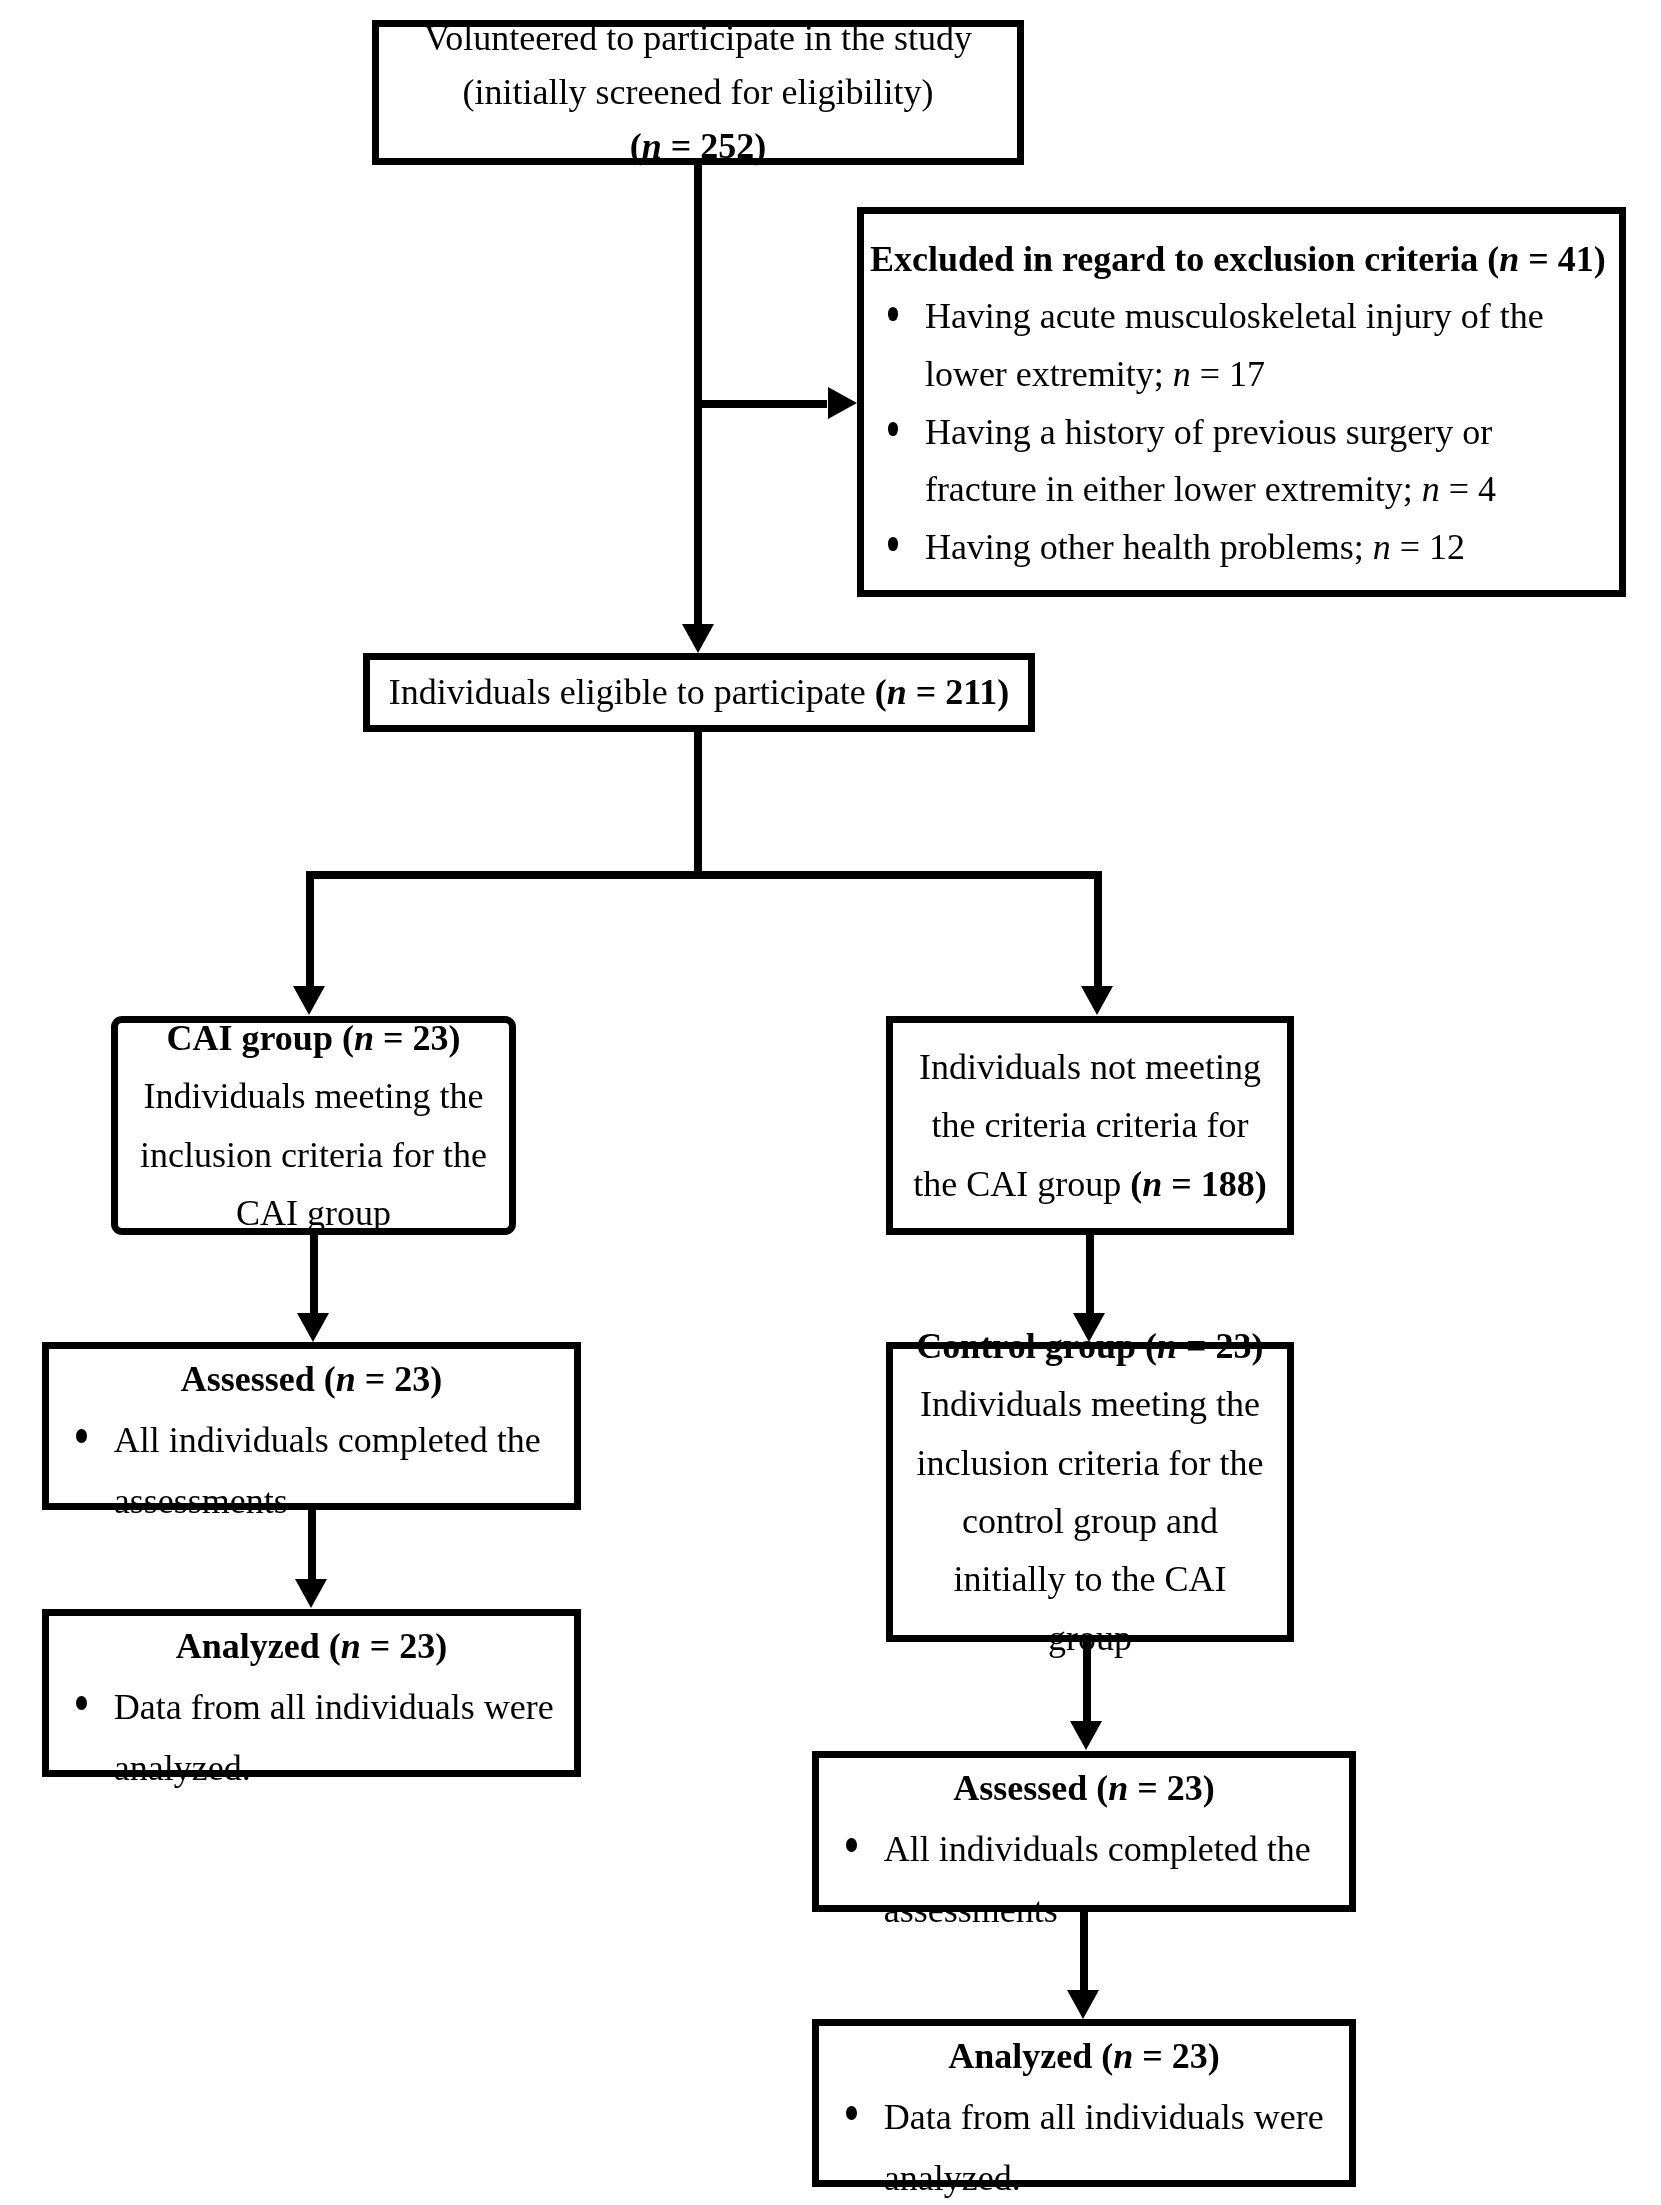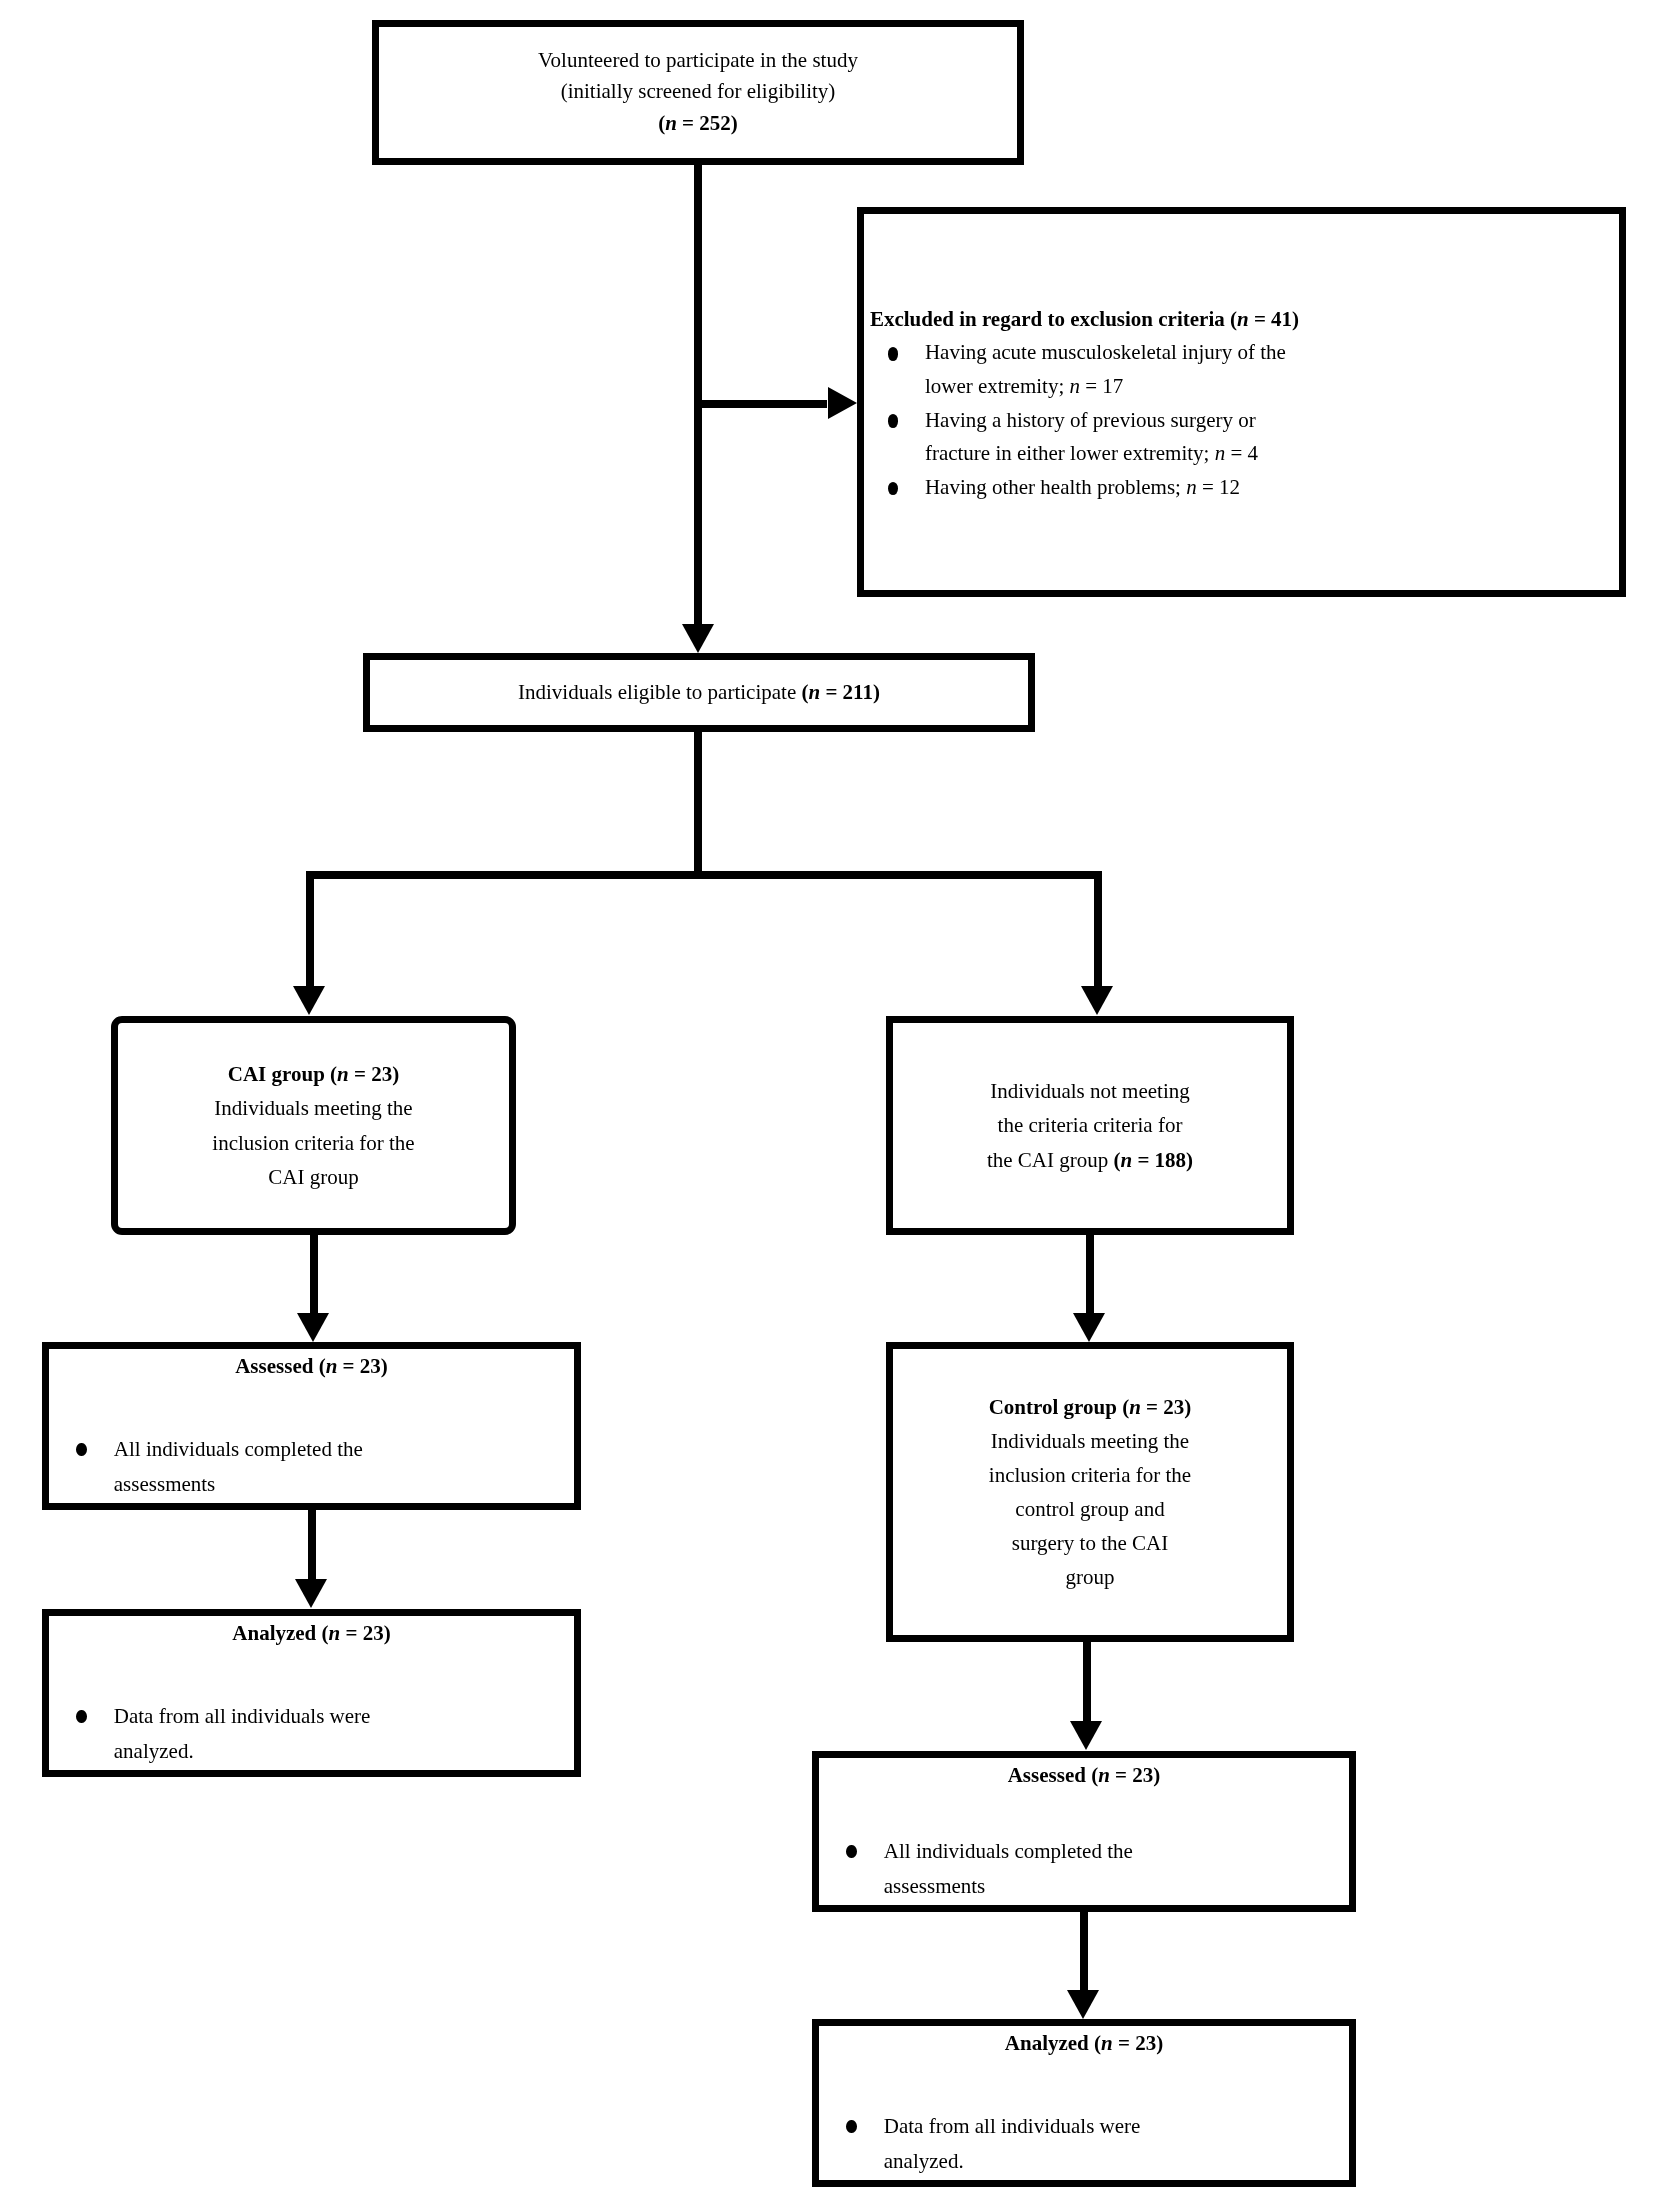--- a/index.html
+++ b/index.html
@@ -11,21 +11,21 @@
     font-family:"Liberation Serif","DejaVu Serif",serif;
     color:#000000;
   }
   .box{
     position:absolute;
     box-sizing:border-box;
     border:7.9px solid #000000;
     background:#ffffff;
     display:flex;
     flex-direction:column;
-    font-size:21px;
+    font-size:36px;
     color:#000000;
     text-align:left;
     justify-content:center;
   }
   .center{align-items:center;justify-content:center;text-align:center;}
   .ln{display:block;}
   .title{font-weight:bold;display:block;}
   .lh15{line-height:1.5;}
   .lh16{line-height:1.6;}
   .lh162{line-height:1.62;}
@@ -116,21 +116,21 @@
       <span class="ln">Data from all individuals were</span>
       <span class="ln">analyzed.</span>
     </div>
   </div>
 
   <div class="box center lh162" style="left:886px;top:1342px;width:408px;height:300px;">
     <span class="title">Control group <b>(<i>n</i> = 23)</b></span>
     <span class="ln">Individuals meeting the</span>
     <span class="ln">inclusion criteria for the</span>
     <span class="ln">control group and</span>
-    <span class="ln">surgery to the CAI</span>
+    <span class="ln">initially to the CAI</span>
     <span class="ln">group</span>
   </div>
 
   <div class="box lh17 pad-as" style="left:812px;top:1751px;width:544px;height:161px;">
     <span class="title" style="text-align:center;">Assessed <b>(<i>n</i> = 23)</b></span>
     <div class="item">
       <span class="bullet"></span>
       <span class="ln">All individuals completed the</span>
       <span class="ln">assessments</span>
     </div>

